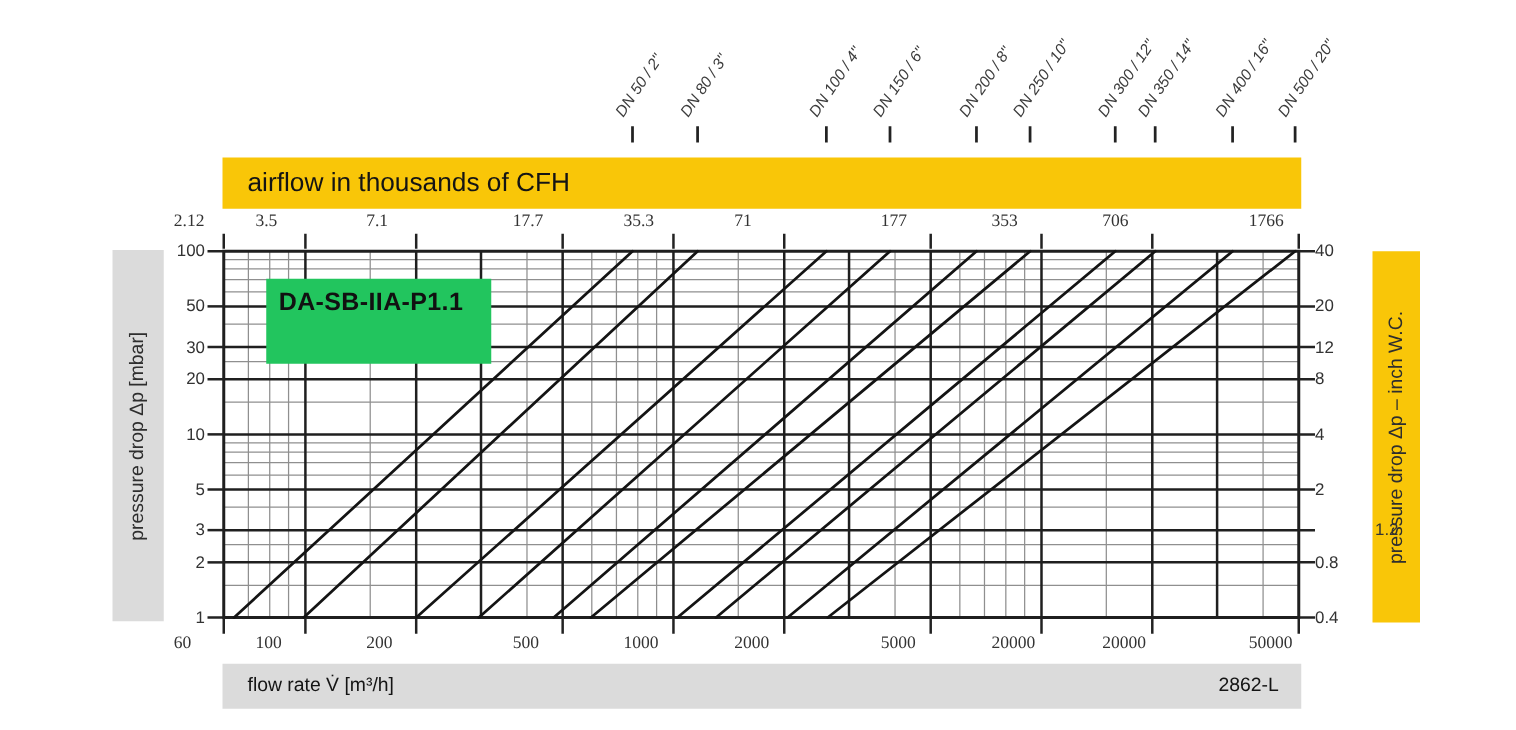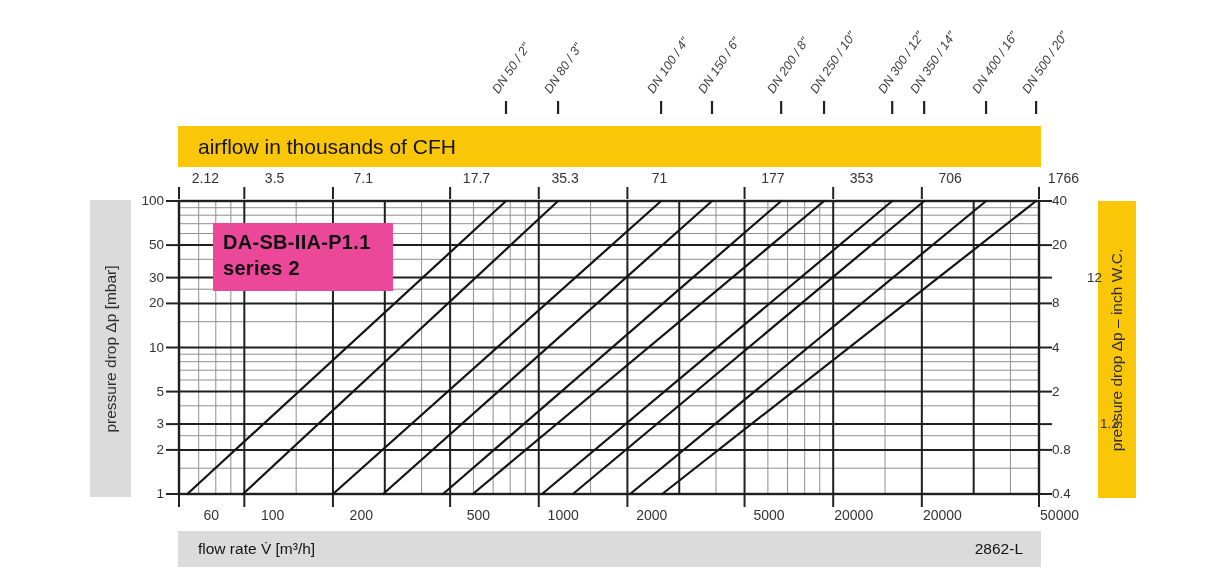--- a/index.html
+++ b/index.html
@@ -8,25 +8,25 @@
   .stage{position:absolute;left:0;top:0;width:1213px;height:584px;background:#fff;}
   #plot-svg{position:absolute;left:0;top:0;}
   .banner{position:absolute;box-sizing:border-box;}
   .top-banner{display:flex;align-items:center;padding-left:20px;
               font-size:21px;font-weight:400;color:#141414;}
   .bottom-banner{display:flex;align-items:center;justify-content:space-between;
                  padding:0 18px 0 20px;font-size:15.5px;color:#141414;}
   .vband{display:flex;align-items:center;justify-content:center;}
   .vband .vtext{white-space:nowrap;transform:rotate(-90deg);font-size:15.5px;color:#2e2e2e;}
   .axis-label{position:absolute;color:#333;}
-  .x-lab{font-size:14px;text-align:right;}
+  .x-lab{font-size:14px;text-align:left;font-family:Liberation Serif, serif;}
   .y-lab{font-size:13.5px;line-height:14px;}
   .dn-lab{font-size:12.5px;font-style:italic;color:#3c3c3c;white-space:nowrap;
           transform-origin:0% 100%;transform:rotate(-56deg);line-height:14px;}
-  .title-box{position:absolute;left:213px;top:223px;width:180px;height:68px;background:#ec4899;
+  .title-box{position:absolute;left:213px;top:223px;width:180px;height:68px;background:#22c55e;
              padding:6px 0 0 10px;box-sizing:border-box;}
   .title-box div{font-size:20px;font-weight:bold;color:#111;line-height:26px;letter-spacing:0.3px;}
   .tuv-box{position:absolute;left:805px;top:407px;width:234px;height:72px;background:#fff;}
   .tuv-word{position:absolute;left:9px;top:41px;font-size:26px;font-weight:bold;color:#111;
             letter-spacing:1.5px;line-height:26px;}
   .tuv-underline{position:absolute;left:2px;top:69px;width:80px;height:3px;}
   .tuv-group{position:absolute;left:93px;top:46px;font-size:15px;font-weight:bold;color:#1a1a1a;
              white-space:nowrap;}
   .tuv-logo{position:absolute;left:16px;top:2px;}
 </style>
@@ -158,21 +158,20 @@
     <span class="vtext">pressure drop Δp – inch W.C.</span>
   </div>
 
   <div class="banner bottom-banner" id="bottom-banner" style="left: 178px; top: 531px; width: 863px; height: 36px; background: rgb(219, 219, 219);">
     <span>flow rate V̇ [m³/h]</span>
     <span>2862-L</span>
   </div>
 
   <div class="title-box">
     <div>DA-SB-IIA-P1.1</div>
-    <div>series 2</div>
   </div>
 
 
   <div id="labels">
       <div class="axis-label x-lab" style="left: 139px; top: 507px; width: 80px;">60</div>
       <div class="axis-label x-lab" style="left: 204.321px; top: 507px; width: 80px;">100</div>
       <div class="axis-label x-lab" style="left: 292.955px; top: 507px; width: 80px;">200</div>
       <div class="axis-label x-lab" style="left: 410.124px; top: 507px; width: 80px;">500</div>
       <div class="axis-label x-lab" style="left: 498.759px; top: 507px; width: 80px;">1000</div>
       <div class="axis-label x-lab" style="left: 587.393px; top: 507px; width: 80px;">2000</div>
@@ -194,21 +193,21 @@
       <div class="axis-label y-lab" style="left: 116px; top: 238.101px; width: 48px; text-align: right;">50</div>
       <div class="axis-label y-lab" style="left: 116px; top: 270.602px; width: 48px; text-align: right;">30</div>
       <div class="axis-label y-lab" style="left: 116px; top: 296.399px; width: 48px; text-align: right;">20</div>
       <div class="axis-label y-lab" style="left: 116px; top: 340.5px; width: 48px; text-align: right;">10</div>
       <div class="axis-label y-lab" style="left: 116px; top: 384.601px; width: 48px; text-align: right;">5</div>
       <div class="axis-label y-lab" style="left: 116px; top: 417.102px; width: 48px; text-align: right;">3</div>
       <div class="axis-label y-lab" style="left: 116px; top: 442.899px; width: 48px; text-align: right;">2</div>
       <div class="axis-label y-lab" style="left: 116px; top: 487px; width: 48px; text-align: right;">1</div>
       <div class="axis-label y-lab" style="left: 1052px; top: 194px; width: 50px;">40</div>
       <div class="axis-label y-lab" style="left: 1052px; top: 238.101px; width: 50px;">20</div>
-      <div class="axis-label y-lab" style="left: 1052px; top: 270.602px; width: 50px; text-align: right;">12</div>
+      <div class="axis-label y-lab" style="left: 1052px; top: 270.602px; width: 50px;">12</div>
       <div class="axis-label y-lab" style="left: 1052px; top: 296.399px; width: 50px;">8</div>
       <div class="axis-label y-lab" style="left: 1052px; top: 340.5px; width: 50px;">4</div>
       <div class="axis-label y-lab" style="left: 1052px; top: 384.601px; width: 50px;">2</div>
       <div class="axis-label y-lab" style="left: 1052px; top: 417.102px; width: 50px; margin-left: 48px;">1.2</div>
       <div class="axis-label y-lab" style="left: 1052px; top: 442.899px; width: 50px;">0.8</div>
       <div class="axis-label y-lab" style="left: 1052px; top: 487px; width: 50px;">0.4</div>
       <div class="axis-label dn-lab" style="left: 501px; top: 82px; height: 14px;">DN 50 / 2"</div>
       <div class="axis-label dn-lab" style="left: 553.068px; top: 82px; height: 14px;">DN 80 / 3"</div>
       <div class="axis-label dn-lab" style="left: 656.09px; top: 82px; height: 14px;">DN 100 / 4"</div>
       <div class="axis-label dn-lab" style="left: 707.001px; top: 82px; height: 14px;">DN 150 / 6"</div>

